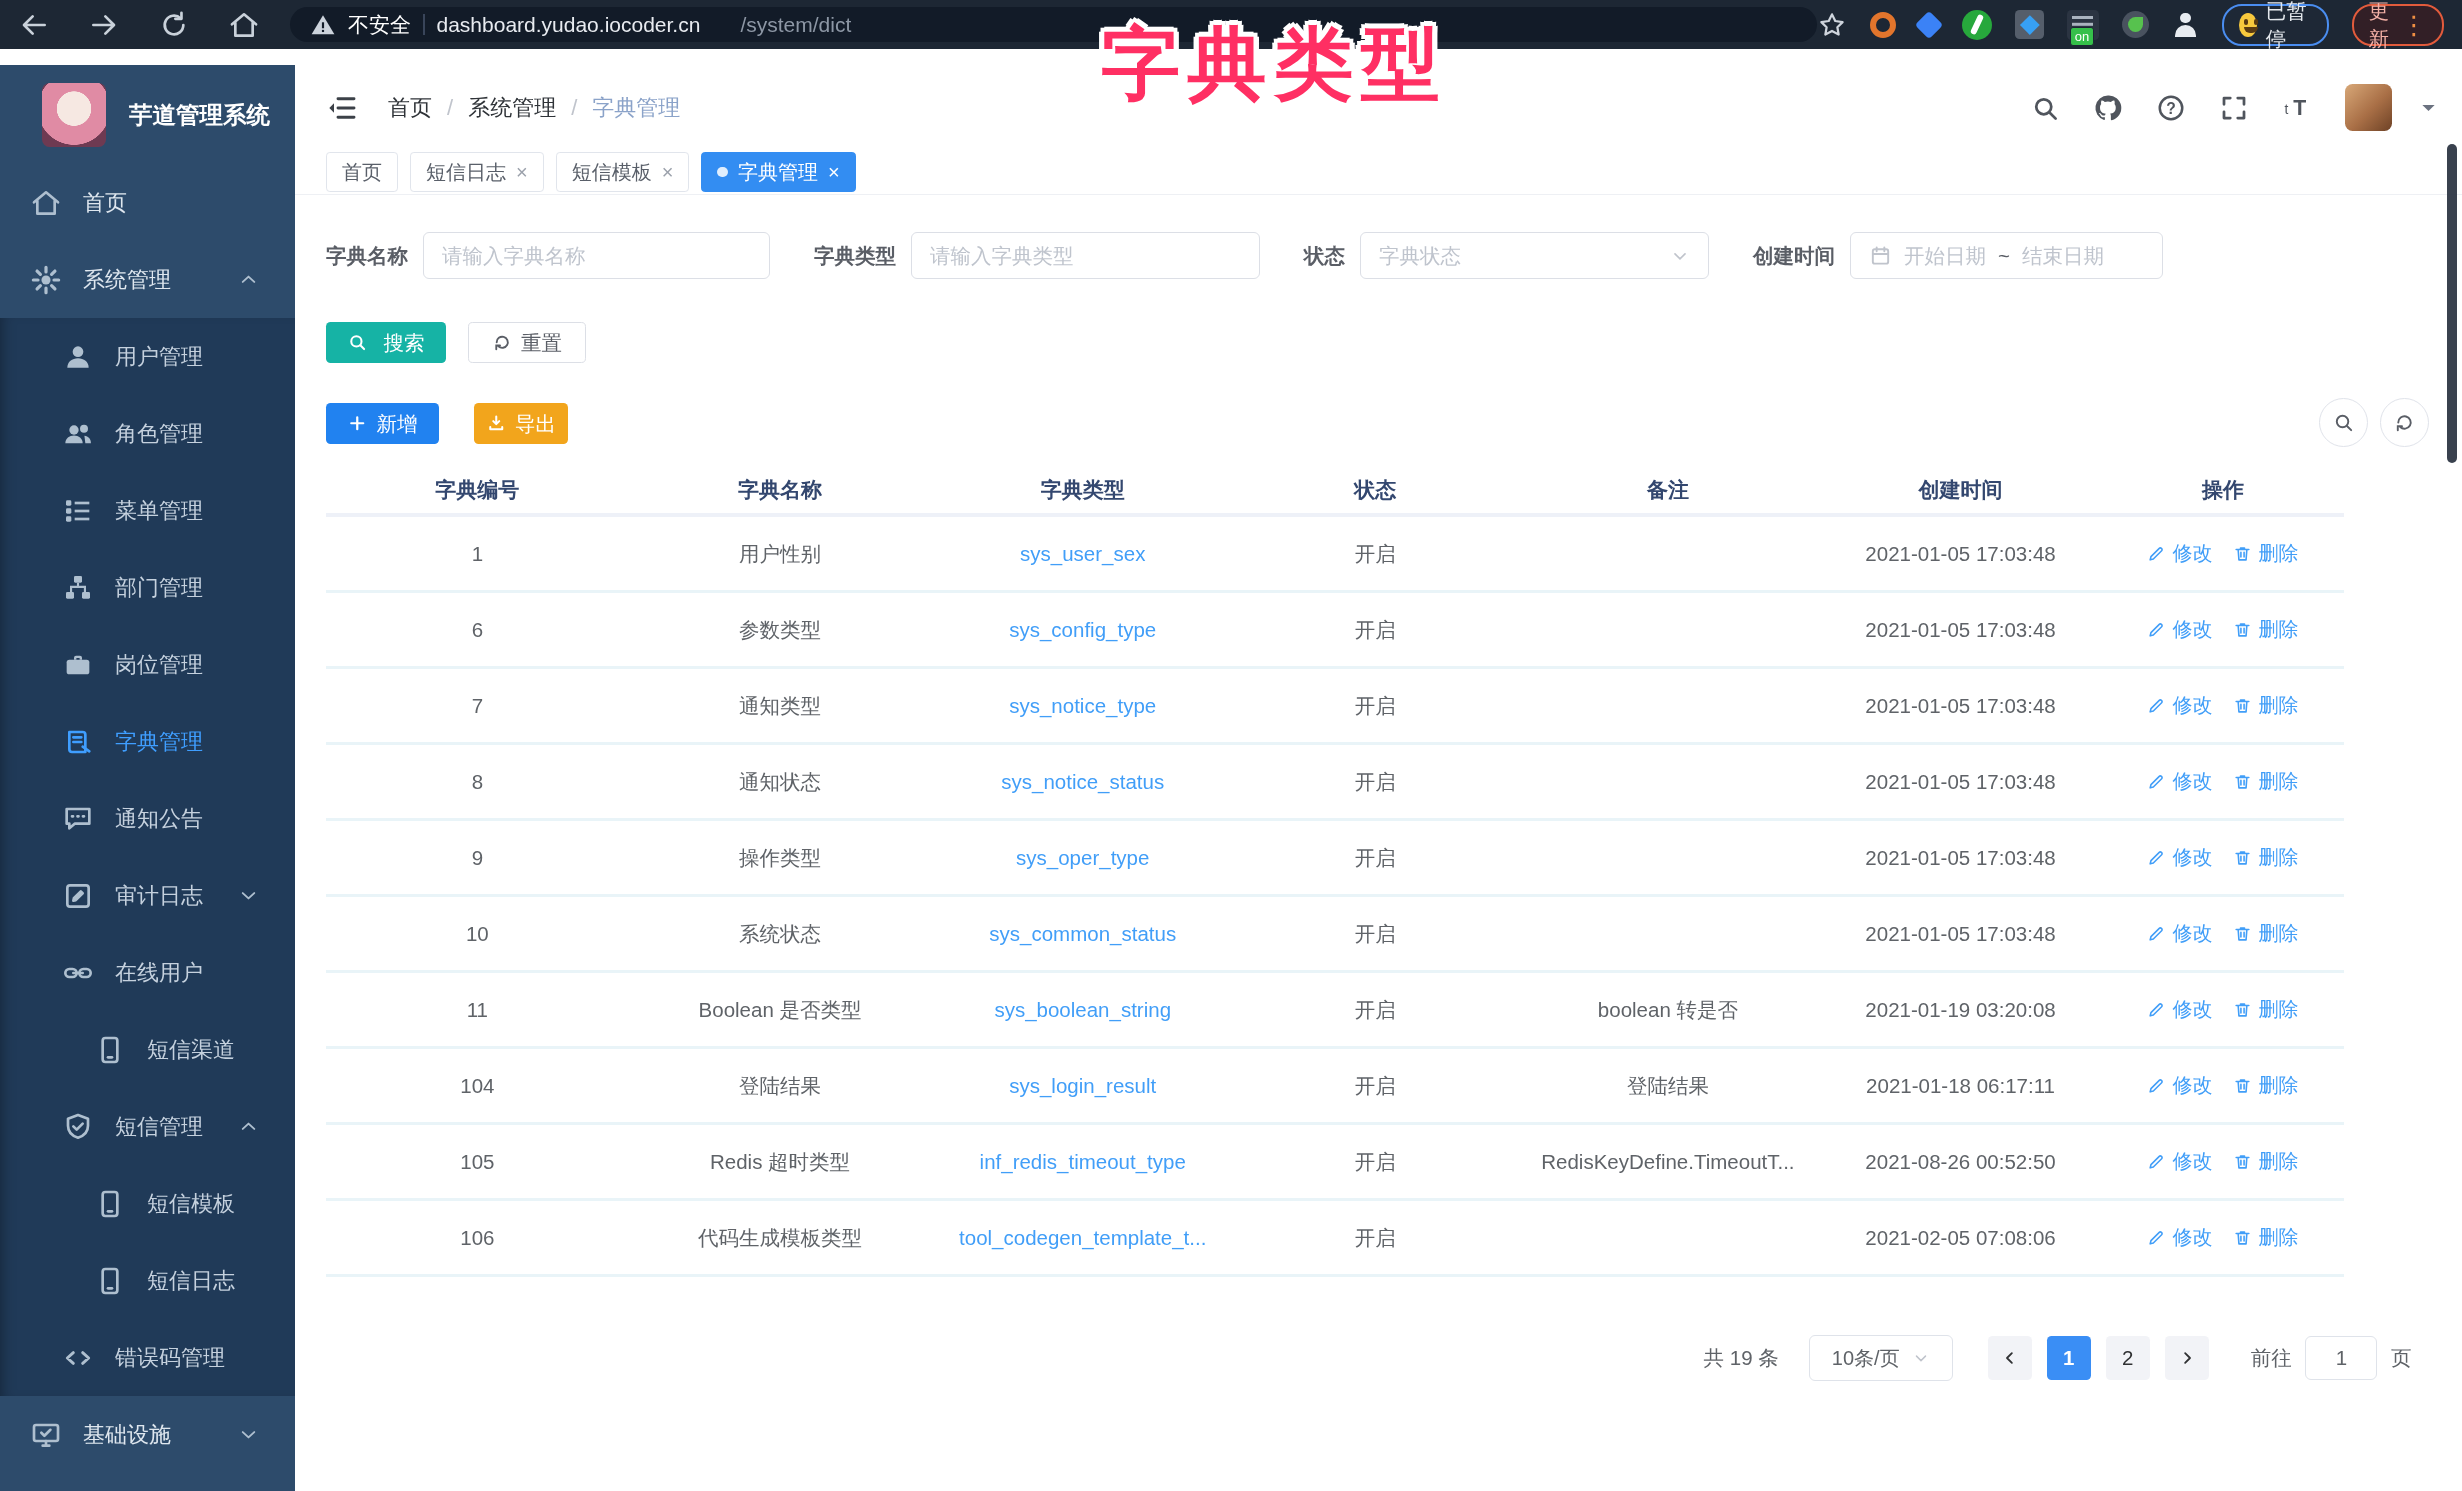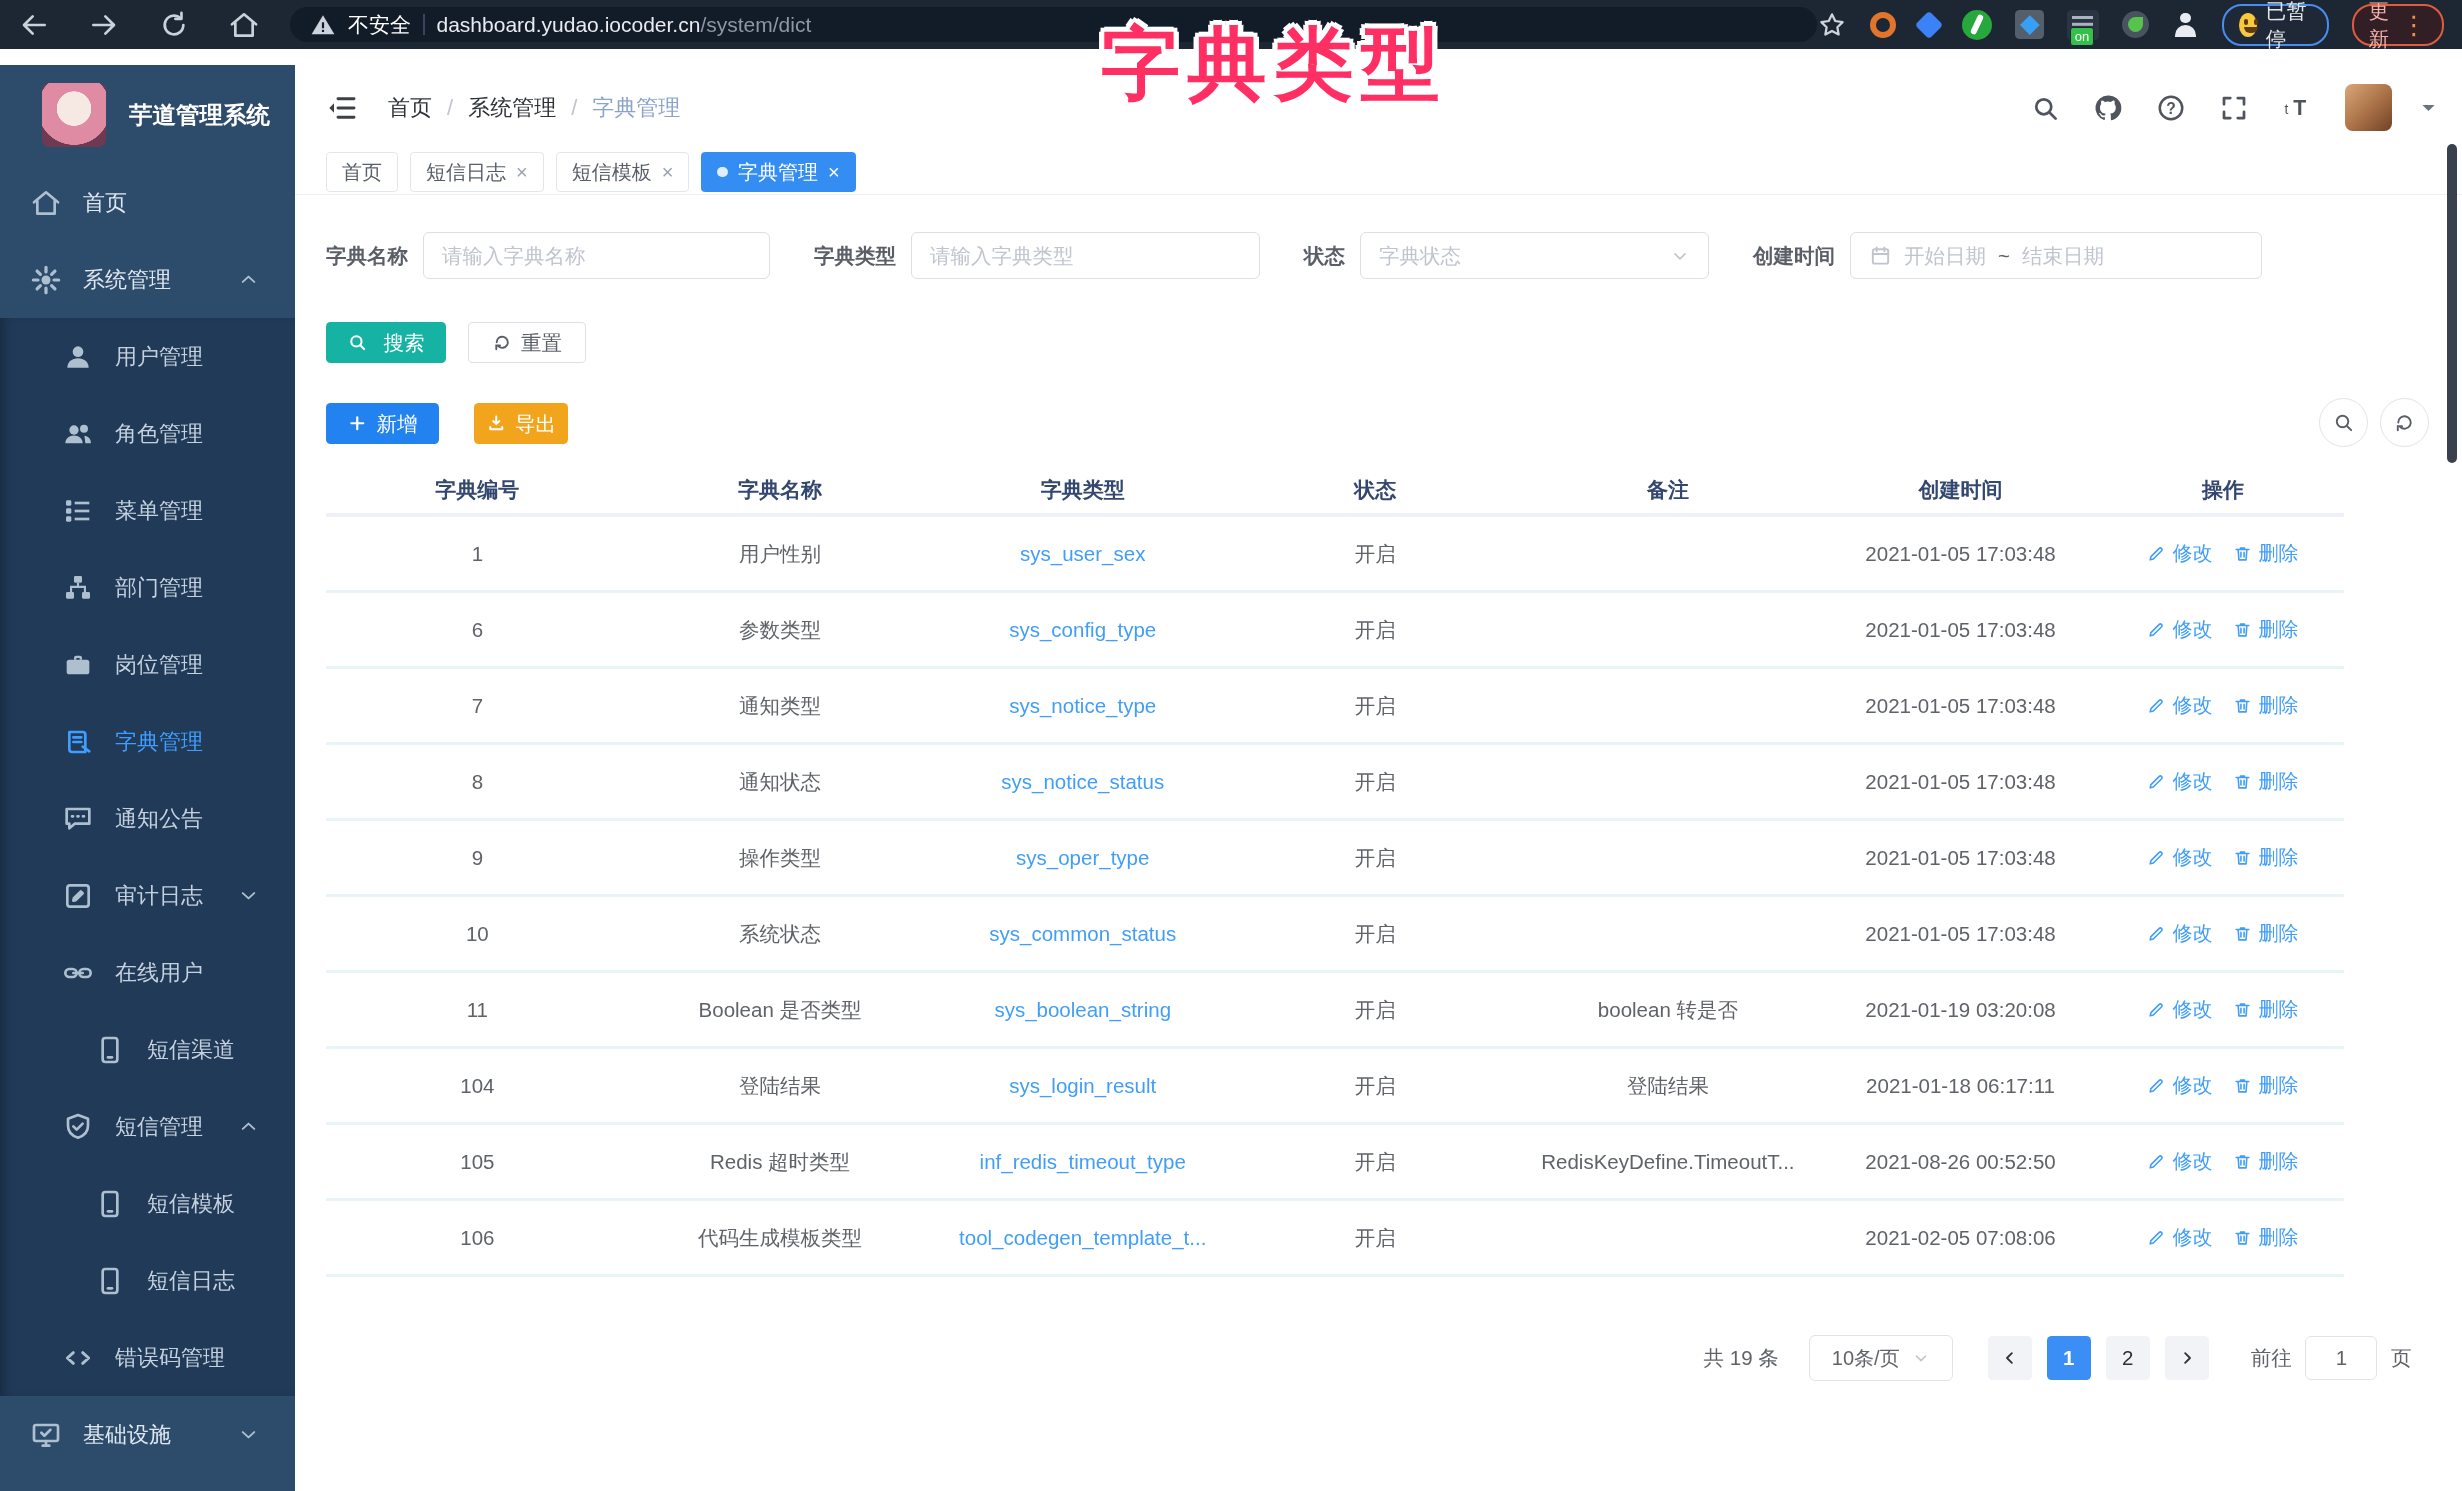--- a/index.html
+++ b/index.html
@@ -13,21 +13,21 @@
   .browser-bar{height:49px;background:#1d2734;display:flex;align-items:center;
                padding:0 18px;position:relative;z-index:10;}
   .nav-group{display:flex;align-items:center;gap:38px;color:#c9d1da;}
   .nav-group .ic{width:32px;height:32px;}
   .url-pill{margin-left:30px;flex:0 0 auto;width:1487px;height:35px;border-radius:18px;
             background:#121b28;display:flex;align-items:center;padding:0 20px;gap:12px;}
   .warn-ic{width:26px;height:26px;color:#ccd3dc;}
   .sec-label{color:#ffffff;font-size:21px;}
   .url-divider{width:1.5px;height:21px;background:#39455a;}
   .url-text{font-size:21px;color:#e8ebf0;white-space:nowrap;}
-  .url-path{color:#8d97a5;}
+  .url-path{color:#8d97a5;margin-left:40px;}
   .browser-right{margin-left:auto;display:flex;align-items:center;gap:23px;}
   .star-ic{width:30px;height:30px;color:#cfd5dd;}
   .ext{flex:0 0 auto;}
   .ext-donut{width:26px;height:26px;border-radius:50%;border:6px solid #e2752c;box-sizing:border-box;}
   .ext-gem{width:20px;height:20px;background:#3b82f6;transform:rotate(45deg);border-radius:3.8px;}
   .ext-green{width:30px;height:30px;border-radius:50%;background:#27a83c;position:relative;overflow:hidden;}
   .ext-green:after{content:"";position:absolute;left:12px;top:4.6px;width:6px;height:21px;background:#fff;transform:rotate(25deg);border-radius:3px;}
   .ext-diamond{width:29px;height:29px;border-radius:4.6px;background:#555e6b;position:relative;}
   .ext-diamond:after{content:"";position:absolute;left:7.6px;top:7.6px;width:13.7px;height:13.7px;background:#37a0f4;transform:rotate(45deg);}
   .ext-list{width:32px;height:30px;border-radius:4.6px;background:#2b3442;position:relative;}
@@ -97,21 +97,21 @@
   .content{flex:1;padding:0 33px 0 31px;position:relative;}
   .filters{margin-top:37px;display:flex;align-items:center;font-size:20.5px;color:#5a5e66;}
   .f-label{font-weight:600;margin-right:15px;white-space:nowrap;}
   .f-box{height:47px;border:1.5px solid #dcdfe6;border-radius:6px;background:#fff;
          display:flex;align-items:center;padding:0 18px;color:#bfc4cd;font-size:20.5px;box-sizing:border-box;}
   input.f-box{outline:none;color:#5a5e66;}
   input.f-box::placeholder{color:#bfc4cd;}
   .gap{width:44px;flex:0 0 auto;}
   .f-select{width:349px;justify-content:space-between;cursor:pointer;}
   .f-select .ic{width:20px;height:20px;color:#c0c4cc;}
-  .f-date{width:412px;gap:12px;cursor:pointer;}
+  .f-date{width:313px;gap:12px;cursor:pointer;}
   .f-date .ic{width:23px;height:23px;color:#c0c4cc;}
   .date-sep{color:#5a5e66;}
 
   .row1{margin-top:43px;display:flex;align-items:center;}
   .row2{margin-top:40px;display:flex;align-items:center;position:relative;}
   .btn{height:41px;border-radius:4.6px;border:none;display:inline-flex;align-items:center;gap:9px;
        font-size:20.5px;padding:0 21px;cursor:pointer;font-family:inherit;}
   .btn .ic{width:20.5px;height:20.5px;}
   .btn-search{background:#16b3a5;color:#fff;gap:16px;}
   .btn-reset{background:#fff;border:1.5px solid #dcdfe6;color:#5a5e66;margin-left:22px;padding:0 23px;}

